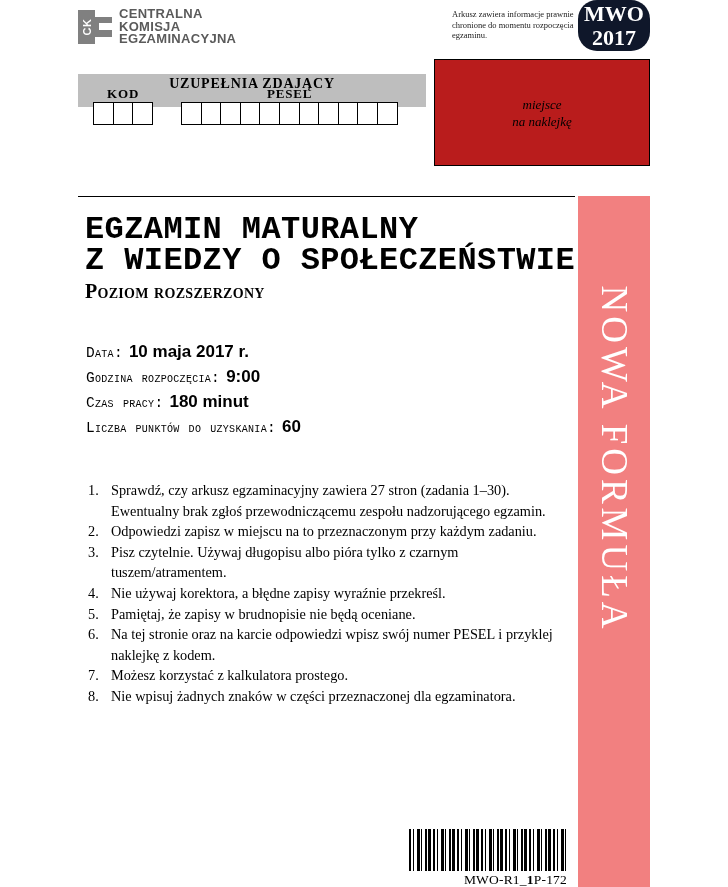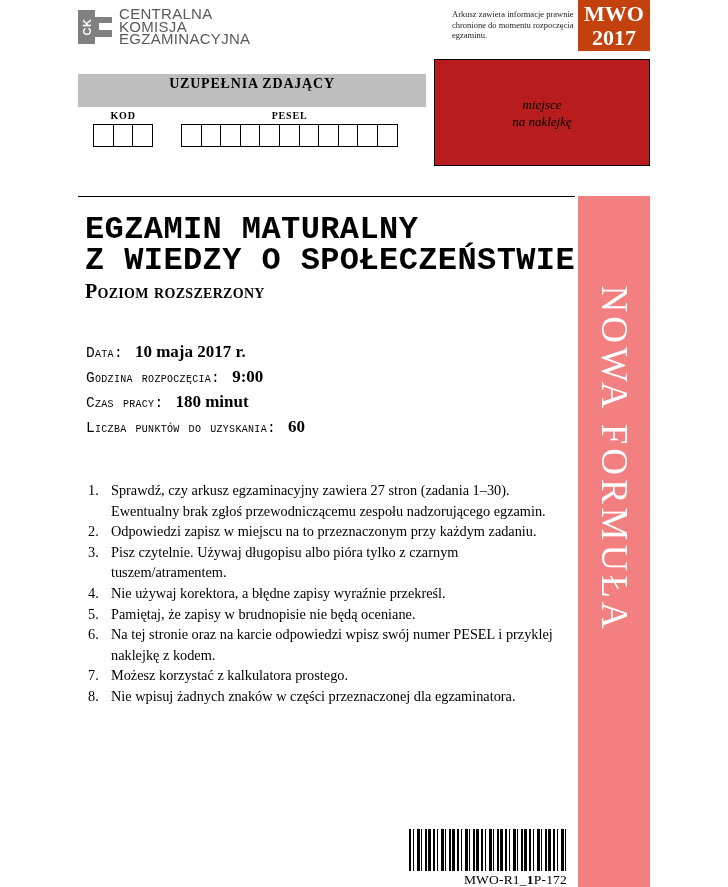--- a/index.html
+++ b/index.html
@@ -67,22 +67,22 @@
     font-weight: bold;
     font-size: 11px;
     letter-spacing: 0.5px;
     display: flex;
     align-items: center;
     justify-content: center;
     transform: rotate(-90deg);
   }
   .cke-words {
     font-family: "Liberation Sans", sans-serif;
-    font-weight: normal;
-    font-size: 15px;
+    font-weight: bold;
+    font-size: 13px;
     line-height: 12.5px;
     color: #5a5a5a;
     letter-spacing: 0.3px;
   }
 
   .notice {
     position: absolute;
     left: 452px;
     top: 9px;
     width: 122px;
@@ -90,29 +90,30 @@
     font-size: 8.5px;
     line-height: 10.5px;
     color: #1a1a1a;
   }
   .mwo-box {
     position: absolute;
     left: 578px;
     top: 0px;
     width: 72px;
     height: 51px;
-    background: #c2410c;
+    background: #0f172a;
     color: #ffffff;
     font-family: "Liberation Serif", serif;
     font-weight: bold;
     font-size: 22px;
     line-height: 24px;
     text-align: center;
     padding-top: 2px;
     box-sizing: border-box;
+    border-radius: 19px;
   }
 
   
   .fill-bar {
     position: absolute;
     left: 78px;
     top: 74px;
     width: 348px;
     height: 33px;
     background: #bebebe;
@@ -121,24 +122,23 @@
     font-weight: bold;
     font-size: 14px;
     line-height: 19px;
     letter-spacing: 0.8px;
   }
   .field-group { position: absolute; }
   .field-label {
     text-align: center;
     font-family: "Liberation Serif", serif;
     font-weight: bold;
-    font-size: 10px;
+    font-size: 13px;
     line-height: 16px;
     letter-spacing: 0.8px;
-    margin-top: 22px;
   }
   .boxrow { display: flex; }
   .cellbox {
     width: 21px;
     height: 23px;
     border: 1.4px solid #000;
     margin-left: -1.4px;
     box-sizing: border-box;
     background: #fff;
   }
@@ -224,24 +224,24 @@
     line-height: 24px;
     white-space: nowrap;
   }
   .detail-label {
     font-family: Liberation Mono, monospace;
     font-variant: small-caps;
     font-size: 14.5px;
     letter-spacing: 0.3px;
   }
   .detail-value {
-    font-family: Liberation Serif, serif;
+    font-family: Liberation Sans, sans-serif;
     font-weight: bold;
     font-size: 17px;
-    margin-left: 12px;
+    margin-left: 6px;
   }
 
   
   .instr-block { position: absolute; left: 86px; top: 467px; width: 470px; }
   .instr-heading {
     font-family: "Liberation Serif", serif;
     font-weight: bold;
     font-size: 14.5px;
     line-height: 18px;
   }

